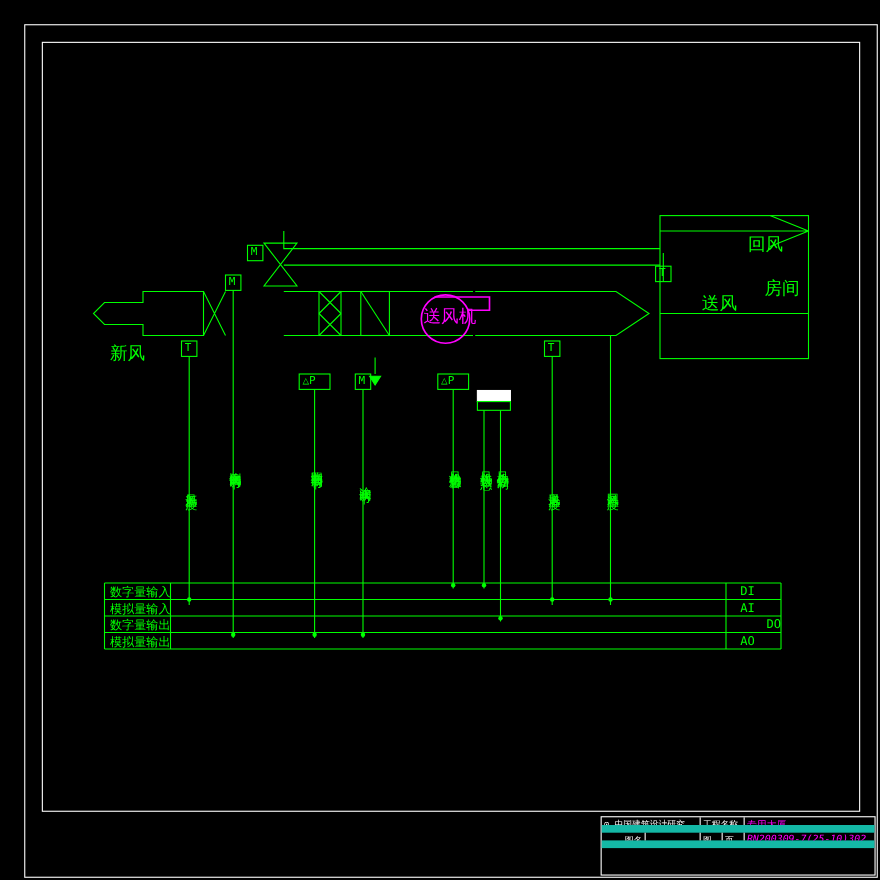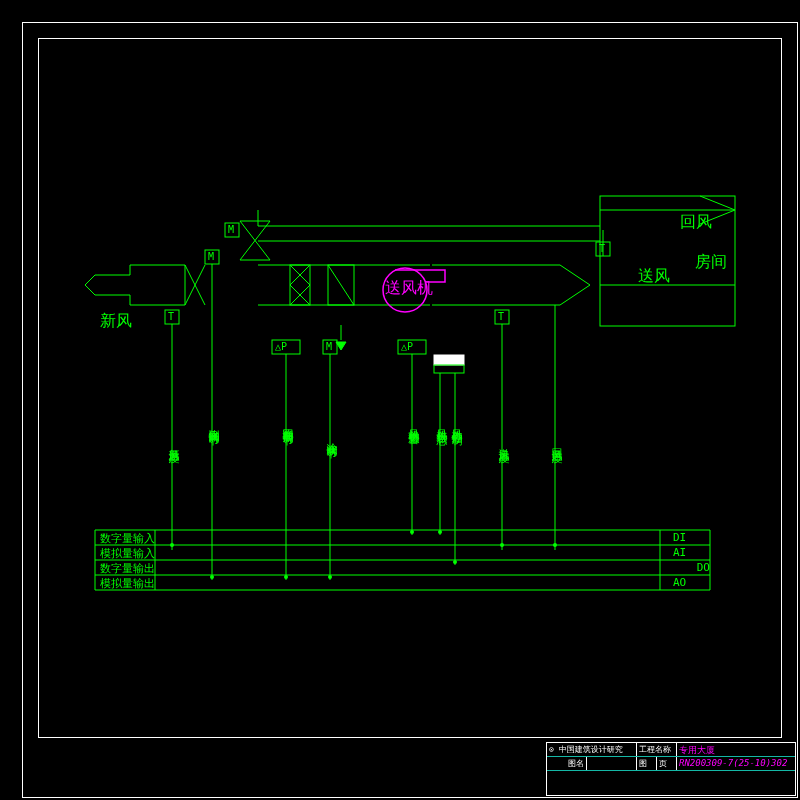--- a/index.html
+++ b/index.html
@@ -19,21 +19,21 @@
   }
   .outer { top: 22px; left: 22px; right: 2px; bottom: 2px; }
   .inner { top: 38px; left: 38px; right: 18px; bottom: 62px; }
   svg { position: absolute; top: 0; left: 0; }
   .lbl { position: absolute; color: #0f0; font-size: 16px; white-space: nowrap; }
   .lbl-mag { color: #f0f; }
   .vlbl { writing-mode: vertical-rl; text-orientation: upright; letter-spacing: 1px; font-size: 11px; }
   .io-row { position: absolute; font-size: 11px; color: #0f0; }
   .io-right { right: 90px; text-align: left; }
   .tblk { position: absolute; bottom: 4px; right: 4px; border: 1px solid #fff; width: 250px; height: 54px; font-size: 8px; }
-  .tblk .row { display:flex; border-bottom:1px solid #14b8a6; height:14px; }
+  .tblk .row { display:flex; border-bottom:7px solid #14b8a6; height:14px; }
   .tblk .cell { border-right:1px solid #fff; color:#fff; padding:1px 2px; overflow:hidden; }
   .tblk .mag { color:#f0f; font-size:9px; }
 </style>
 </head>
 <body>
 
 <div class="border-frame outer"></div>
 <div class="border-frame inner"></div>
 
 <svg width="800" height="800">

